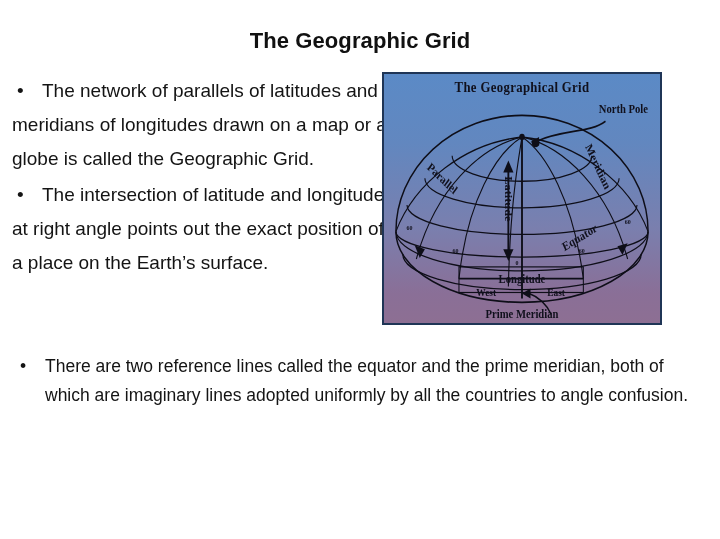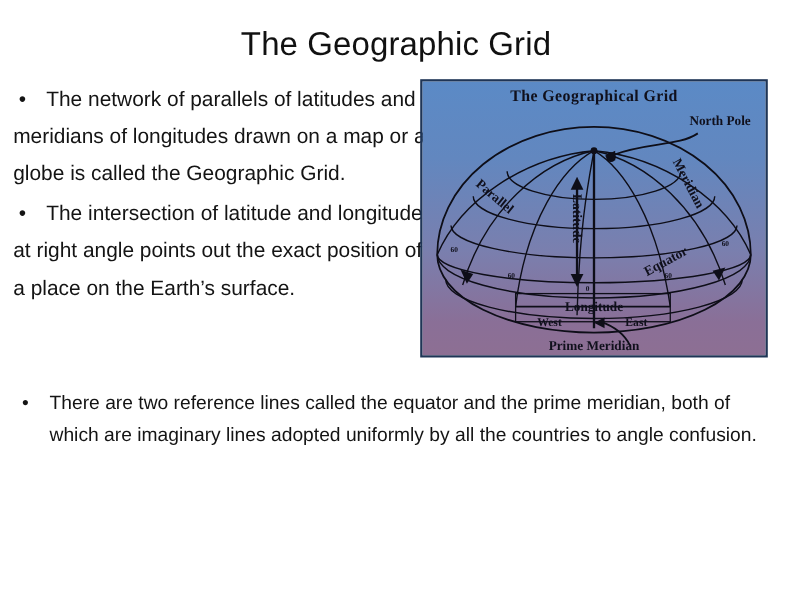--- a/index.html
+++ b/index.html
@@ -16,22 +16,22 @@
     color: #0d0d0d;
   }
 
   
   #slide-title {
     position: absolute;
     left: 0;
     top: 26px;
     width: 720px;
     text-align: center;
-    font-size: 30px;
-    font-weight: 400;
+    font-size: 22px;
+    font-weight: 700;
     letter-spacing: 0.1px;
     color: #111111;
     line-height: 30px;
   }
 
   
   #body-column {
     position: absolute;
     left: 12px;
     top: 74px;
@@ -77,21 +77,21 @@
   }
   #bottom-bullet .para-text {
     flex: 1 1 auto;
   }
 
   
   #globe-figure {
     position: absolute;
     left: 382px;
     top: 72px;
-    width: 316px;
+    width: 280px;
     height: 253px;
     border: 2px solid #1f3556;
     box-sizing: border-box;
     background: linear-gradient(180deg,
         #5b8ac6 0%,
         #6287bf 28%,
         #7a7fae 62%,
         #8a6f97 88%,
         #8d6f93 100%);
     overflow: hidden;

